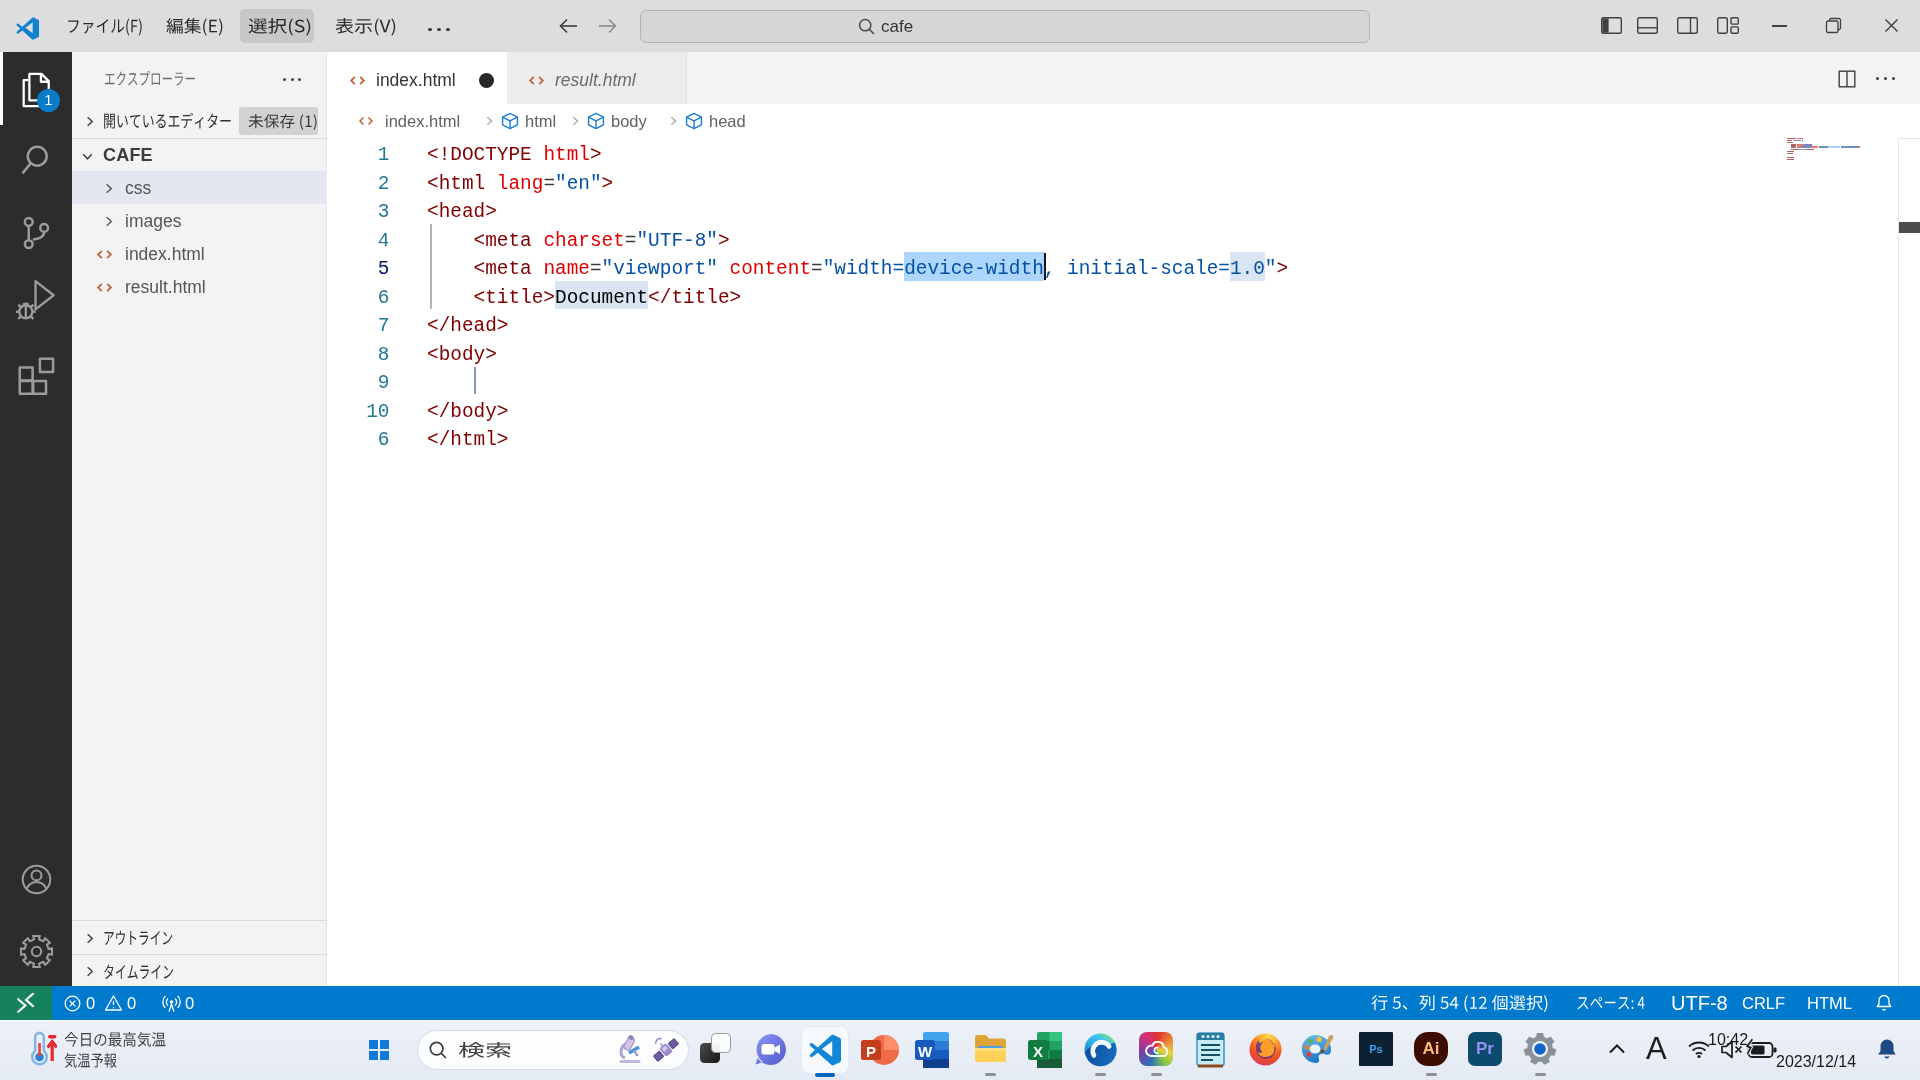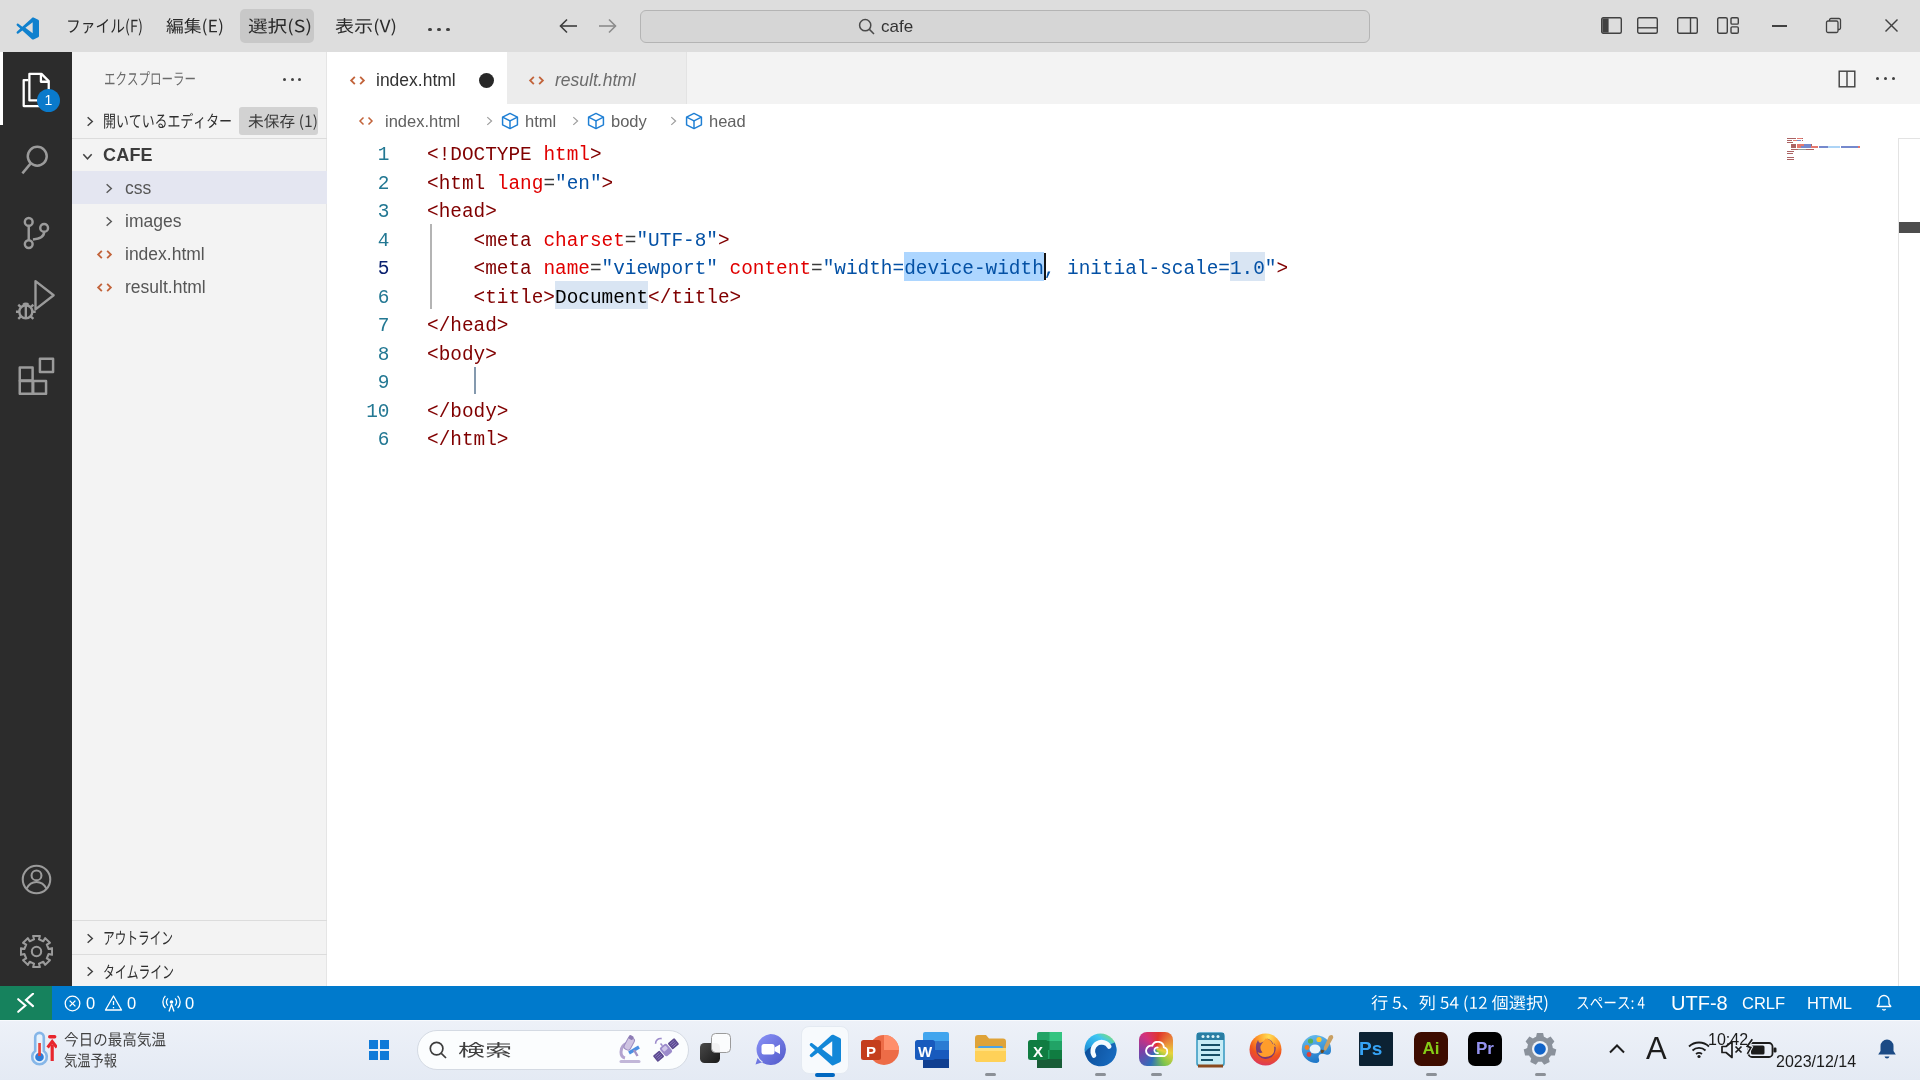--- a/index.html
+++ b/index.html
@@ -467,24 +467,24 @@
     </defs>
     <path d="M16 2 a14.5 14 0 1 0 0.5 28 q3.5-0.5 2.5-4 q-1.5-4 2-5 q2-0.5 5 0.5 q4.5 1 5-3.5 Q31.5 4 16 2 z" fill="url(#pg)"></path>
     <ellipse cx="15" cy="16" rx="5.5" ry="4.5" fill="#eaf4fb"></ellipse>
     <circle cx="10.5" cy="8" r="2.6" fill="#58b258"></circle>
     <circle cx="19" cy="6.5" r="2.6" fill="#fdc62e"></circle>
     <circle cx="7" cy="14.5" r="2.4" fill="#f07f23"></circle>
     <circle cx="9" cy="21.5" r="2.4" fill="#e23f38"></circle>
     <path d="M29 3 q3-2 4 0 q1 1.5-1 4 l-4.5 8 q-1.5 3.5-3 2.5 q-1.5-1-0.5-3.5 z" fill="#c9a063"></path>
     <path d="M24.5 17.5 q-1.5 3.5-3 2.5 q-1.5-1-0.5-3.5 z" fill="#6b4a23"></path>
   </svg>
-<div class="abs" style="left:1359px;top:1032px;width:34px;height:34px;border-radius:1px;background:#0c2233;color:#36a3f5;font-weight:bold;font-size:19px;line-height:34px">Ps</div>
-<div class="abs" style="left:1414px;top:1032px;width:34px;height:34px;border-radius:7px;background:#3d0c00;color:#84cc16;font-weight:bold;font-size:17px;text-align:center;line-height:34px">Ai</div>
+<div class="abs" style="left:1359px;top:1032px;width:34px;height:34px;border-radius:1px;background:#0c2233;color:#36a3f5;font-weight:bold;font-size:11px;text-align:center;line-height:34px">Ps</div>
+<div class="abs" style="left:1414px;top:1032px;width:34px;height:34px;border-radius:14px;background:#3d0c00;color:#fdba74;font-weight:bold;font-size:17px;text-align:center;line-height:34px">Ai</div>
 <div class="abs" style="left:1425.5px;top:1072.5px;width:11px;height:3.6px;border-radius:2px;background:#8b9097"></div>
-<div class="abs" style="left:1468px;top:1032px;width:34px;height:34px;border-radius:7px;background:#000000;color:#9493f0;font-weight:bold;font-size:17px;text-align:center;line-height:34px">Pr</div>
+<div class="abs" style="left:1468px;top:1032px;width:34px;height:34px;border-radius:7px;background:#0c4a6e;color:#9493f0;font-weight:bold;font-size:17px;text-align:center;line-height:34px">Pr</div>
 <svg class="abs" style="left:1523px;top:1032px" width="34" height="34" viewBox="0 0 34 34">
     <path d="M13.1 4.8 L13.9 1.0 L20.1 1.0 L20.9 4.8 A 12.8 12.8 0 0 1 24.1 6.4 L27.6 4.6 L31.4 9.4 L29.0 12.4 A 12.8 12.8 0 0 1 29.8 15.9 L33.3 17.6 L31.9 23.5 L28.0 23.5 A 12.8 12.8 0 0 1 25.8 26.3 L26.7 30.1 L21.2 32.8 L18.8 29.7 A 12.8 12.8 0 0 1 15.2 29.7 L12.8 32.8 L7.3 30.1 L8.2 26.3 A 12.8 12.8 0 0 1 6.0 23.5 L2.1 23.5 L0.7 17.6 L4.2 15.9 A 12.8 12.8 0 0 1 5.0 12.4 L2.6 9.4 L6.4 4.6 L9.9 6.4 A 12.8 12.8 0 0 1 13.1 4.8 Z" fill="#8a919b"></path>
     <circle cx="17" cy="17" r="8" fill="#eef2f8"></circle>
     <circle cx="17" cy="17" r="5.8" fill="#1164c9"></circle>
   </svg>
 <div class="abs" style="left:1534.5px;top:1072.5px;width:11px;height:3.6px;border-radius:2px;background:#8b9097"></div>
 <svg class="abs" style="left:1608px;top:1043px" width="18" height="12" viewBox="0 0 18 12">
     <path d="M2 9.5 L9 2.5 L16 9.5" fill="none" stroke="#1d1d1d" stroke-width="2"></path>
   </svg>
 <div class="txt" style="left:1646px;top:1032px;font-size:31px;line-height:34px;color:#1c1c1c;font-weight:400">A</div>

